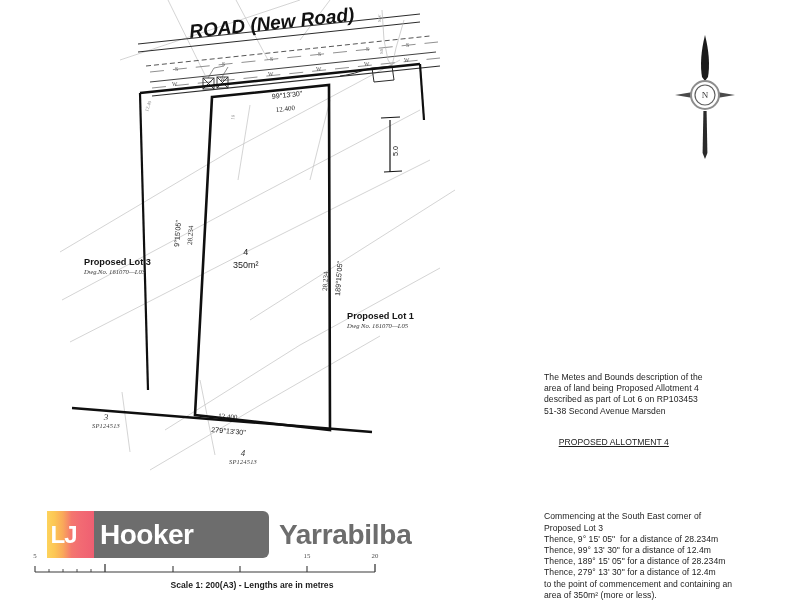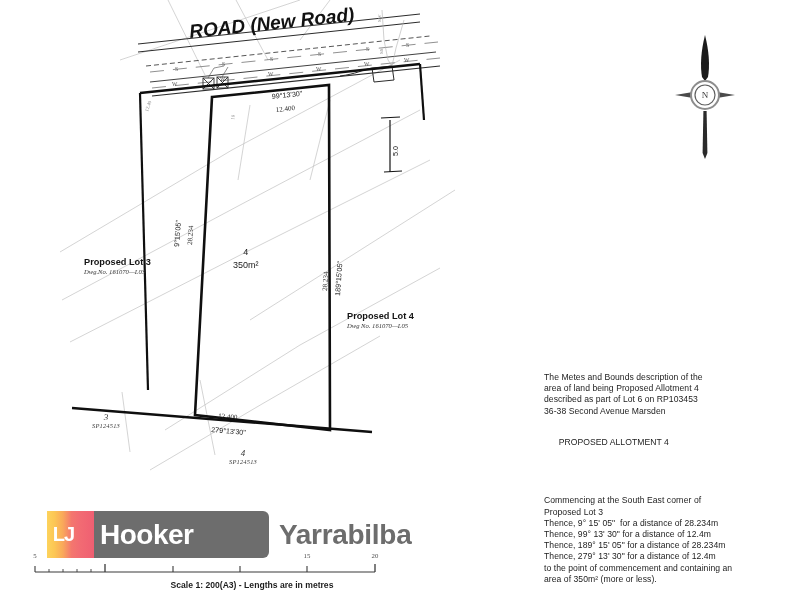--- a/index.html
+++ b/index.html
@@ -21,22 +21,23 @@
     left:544px;top:372px;
     width:230px;
     font-size:8.6px;
     line-height:11.2px;
     color:#1c1c1c;
     letter-spacing:0.05px;
   }
   .metes .para{margin:0 0 9px 0;}
   .metes .para.last{margin-bottom:0;}
   .metes .hdr{
+    text-decoration:underline;
     display:inline-block;
-    margin-bottom:0px;
+    margin-bottom:16px;
   }
   .metes div{white-space:pre-wrap;margin-top:36px;}
 
   
   .lotlabel{position:absolute;}
   .lotlabel .name{
     font-size:9.2px;font-weight:bold;color:#141414;white-space:nowrap;
   }
   .lotlabel .dwg{
     font-size:6.6px;font-style:italic;color:#333;white-space:nowrap;margin-top:1px;
@@ -73,21 +74,21 @@
   
   #logo{
     position:absolute;left:47px;top:511px;height:47px;width:337px;
   }
   #logostripes{
     position:absolute;left:0;top:0;width:47px;height:47px;
     background:linear-gradient(90deg,#fdd35c 0%,#fcc654 16%,#f9a85a 34%,#f4776e 52%,#f26b73 70%,#ef5f72 100%);
   }
   #logolj{
     position:absolute;left:0;top:0;width:33px;height:47px;
-    color:#ffffff;font-size:20px;font-weight:bold;
+    color:#ffffff;font-size:24px;font-weight:bold;
     display:flex;align-items:center;justify-content:center;
     letter-spacing:-1px;
   }
   #logogrey{
     position:absolute;left:47px;top:0;width:175px;height:47px;
     background:#6d6d6d;border-radius:0 6px 6px 0;
   }
   #logohooker{
     position:absolute;left:53px;top:0;width:170px;height:47px;
     color:#ffffff;font-size:28px;font-weight:bold;
@@ -284,21 +285,21 @@
       <path d="M91,569 L91,572" stroke-width="0.9"></path>
     </g>
   </svg>
 
   <div class="lotlabel" id="lot3lbl">
     <div class="name">Proposed Lot 3</div>
     <div class="dwg">Dwg.No. 161070—L03</div>
   </div>
 
   <div class="lotlabel" id="lot5lbl">
-    <div class="name">Proposed Lot 4</div>
+    <div class="name">Proposed Lot 1</div>
     <div class="dwg">Dwg No. 161070—L05</div>
   </div>
 
   <div class="centerlot">
     <div>4</div>
     <div>350m²</div>
   </div>
 
   <div class="oldlot" id="oldlot3">
     <div class="n">3</div>
@@ -307,21 +308,21 @@
 
   <div class="oldlot" id="oldlot4">
     <div class="n">4</div>
     <div class="sp">SP124513</div>
   </div>
 
   <div class="metes">
     <div class="para">The Metes and Bounds description of the
 area of land being Proposed Allotment 4
 described as part of Lot 6 on RP103453
-36-38 Second Avenue Marsden</div>
+51-38 Second Avenue Marsden</div>
     <div class="para last">
       <span class="hdr">PROPOSED ALLOTMENT 4</span>
       <div>Commencing at the South East corner of
 Proposed Lot 3
 Thence, 9° 15' 05"  for a distance of 28.234m
 Thence, 99° 13' 30" for a distance of 12.4m
 Thence, 189° 15' 05" for a distance of 28.234m
 Thence, 279° 13' 30" for a distance of 12.4m
 to the point of commencement and containing an
 area of 350m² (more or less).</div>

